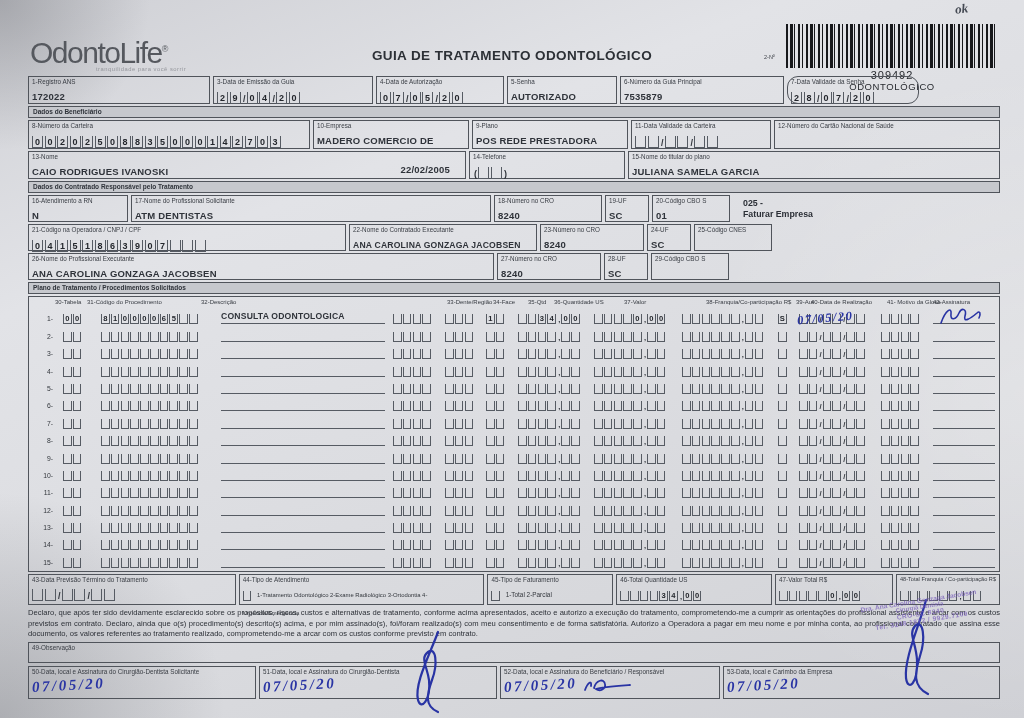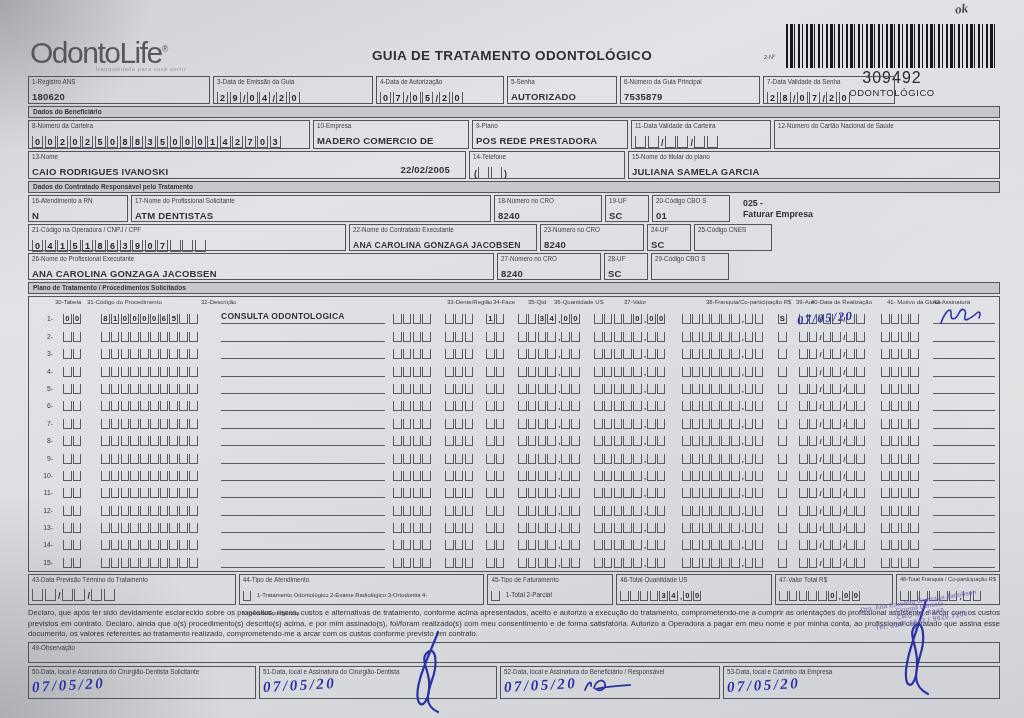--- a/index.html
+++ b/index.html
@@ -31,21 +31,21 @@
     letter-spacing:-1.5px;line-height:30px;}
   .logo .reg{font-size:9px;vertical-align:super;letter-spacing:0;}
   .tagline{position:absolute;left:96px;top:66px;font-size:5.8px;color:#94969c;letter-spacing:.5px;}
   .title{position:absolute;left:0;right:0;top:48px;text-align:center;font-size:13.5px;
     font-weight:700;letter-spacing:.4px;color:#2c3036;}
   .bcblock{position:absolute;right:26px;top:24px;width:212px;text-align:center;}
   .barcode{height:44px;background:repeating-linear-gradient(90deg,#17181b 0 2px,transparent 2px 4px,
     #17181b 4px 7px,transparent 7px 8px,#17181b 8px 9px,transparent 9px 12px,
     #17181b 12px 14px,transparent 14px 16px,#17181b 16px 17px,transparent 17px 20px);}
   .bcprefix{position:absolute;left:-22px;top:30px;font-size:5.5px;color:#3a3e45;}
-  .bcnum{font-size:16px;font-weight:500;letter-spacing:1px;margin-top:1px;color:#26292e;}
+  .bcnum{font-size:11px;font-weight:500;letter-spacing:1px;margin-top:1px;color:#26292e;}
   .bccap{font-size:9.5px;letter-spacing:.6px;color:#26292e;}
   .hw{font-family:"Liberation Serif",serif;font-style:italic;font-weight:700;color:#2934a4;}
   .hw-ok{position:absolute;right:56px;top:1px;font-size:13px;color:#454a54;font-weight:700;
     font-family:"Liberation Serif",serif;font-style:italic;transform:rotate(-6deg);}
   
   .thead{display:flex;gap:2px;font-size:6px;color:#383c43;white-space:nowrap;margin-bottom:2px;}
   .thead div{overflow:visible;}
   .trow{display:flex;gap:8px;align-items:flex-end;height:17.4px;}
   .c-num{width:20px;}.c-tab{width:30px;}.c-cod{width:112px;}.c-desc{flex:1;}
   .c-dente{width:44px;}.c-face{width:33px;}.c-qtd{width:24px;}.c-us{width:68px;}
@@ -85,39 +85,39 @@
     <div class="barcode"></div>
     <div class="bcnum">309492</div>
     <div class="bccap">ODONTOLÓGICO</div>
   </div>
 
   <div class="sheet">
 
     <div class="frow" style="height:28px;">
       <div class="bx" style="width:182px;">
         <span class="lbl">1-Registro ANS</span>
-        <span class="val">180620</span>
+        <span class="val">172022</span>
       </div>
       <div class="bx" style="width:160px;">
         <span class="lbl">3-Data de Emissão da Guia</span>
         <span class="combwrap"><span class="cc">2</span><span class="cc">9</span><span class="sep">/</span><span class="cc">0</span><span class="cc">4</span><span class="sep">/</span><span class="cc">2</span><span class="cc">0</span></span>
       </div>
       <div class="bx" style="width:128px;">
         <span class="lbl">4-Data de Autorização</span>
         <span class="combwrap"><span class="cc">0</span><span class="cc">7</span><span class="sep">/</span><span class="cc">0</span><span class="cc">5</span><span class="sep">/</span><span class="cc">2</span><span class="cc">0</span></span>
       </div>
       <div class="bx" style="width:110px;">
         <span class="lbl">5-Senha</span>
         <span class="val">AUTORIZADO</span>
       </div>
-      <div class="bx" style="width:140px;">
+      <div class="bx" style="width:164px;">
         <span class="lbl">6-Número da Guia Principal</span>
         <span class="val">7535879</span>
       </div>
-      <div class="bx" style="width:132px;">
+      <div class="bx" style="width:132px;border-radius:11px;">
         <span class="lbl">7-Data Validade da Senha</span>
         <span class="combwrap"><span class="cc">2</span><span class="cc">8</span><span class="sep">/</span><span class="cc">0</span><span class="cc">7</span><span class="sep">/</span><span class="cc">2</span><span class="cc">0</span></span>
       </div>
       <div style="flex:1;"></div>
     </div>
 
     <div class="secbar">Dados do Beneficiário</div>
 
     <div class="frow" style="height:29px;">
       <div class="bx" style="width:282px;">

